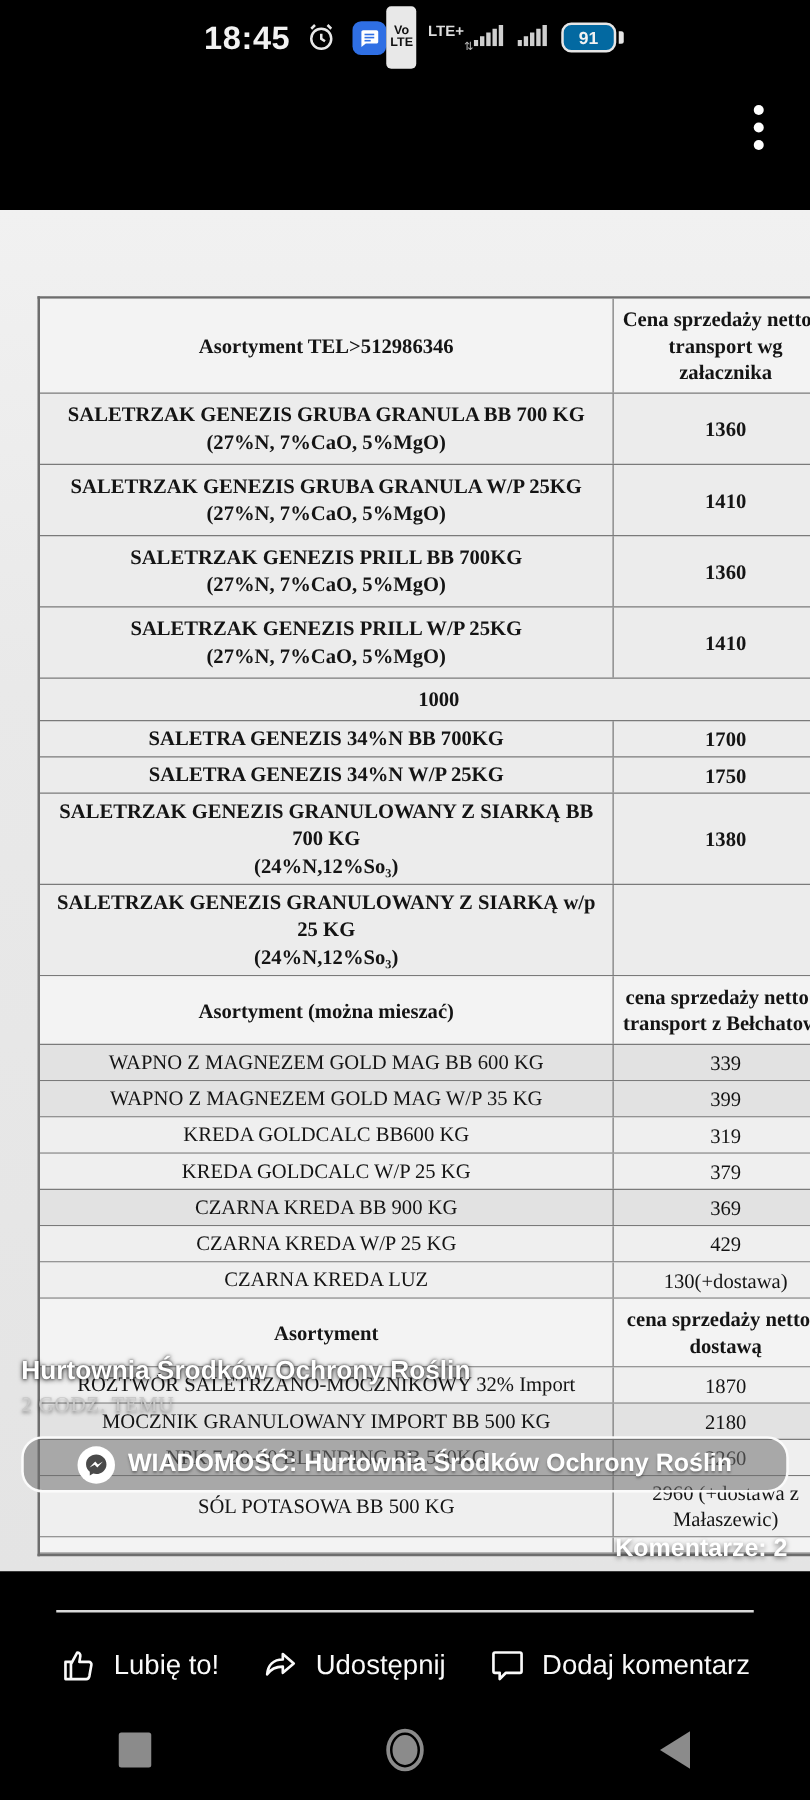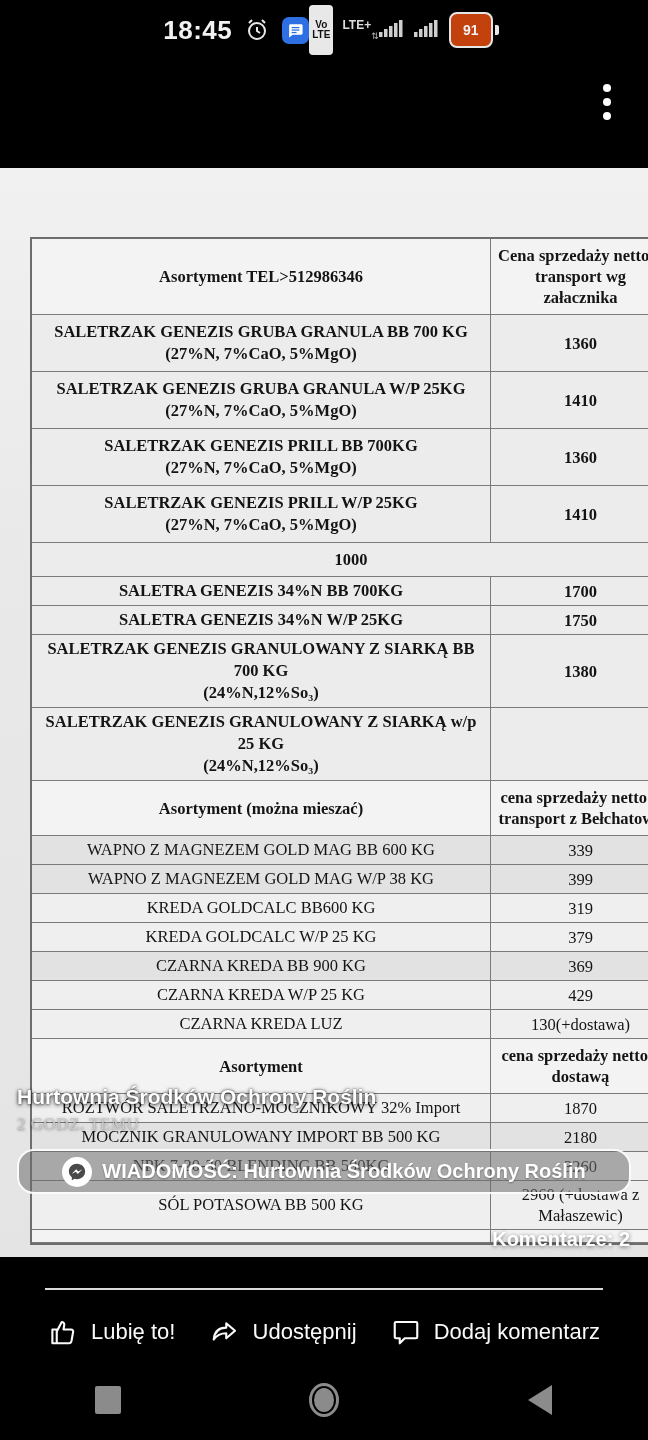--- a/index.html
+++ b/index.html
@@ -29,22 +29,22 @@
     padding:15px 3px; text-align:center;
   }
   .net-group { display:flex; align-items:flex-start; }
   .net-type { font-size:12px; font-weight:bold; color:#ddd; line-height:12px; }
   .net-row { display:flex; align-items:flex-end; gap:1px; }
   .updown { font-size:9px; color:#bbb; line-height:9px; letter-spacing:-1px; }
   .battery {
     display:flex; align-items:center; gap:2px;
   }
   .battery-body {
-    border:2.5px solid #e6e6e6; border-radius:8px; background:#c2410c;
-    width:44px; height:36px; display:flex; align-items:center; justify-content:center;
+    border:2.5px solid #e6e6e6; border-radius:8px; background:#0369a1;
+    width:44px; height:24px; display:flex; align-items:center; justify-content:center;
   }
   .battery-body span { font-size:14px; font-weight:bold; color:#f2f2f2; }
   .battery-nub { width:4px; height:10px; background:#e6e6e6; border-radius:0 2px 2px 0; }
 
   
   .menu-dots {
     position:absolute; top:84px; right:35px; width:10px; height:36px;
     display:flex; flex-direction:column; justify-content:space-between;
   }
   .menu-dots i { width:8px; height:8px; border-radius:50%; background:#fff; }
@@ -296,21 +296,21 @@
         <div class="tr shade-a">
           <div class="td label">
             <span class="main">WAPNO Z MAGNEZEM GOLD MAG BB 600 KG</span>
           </div>
           <div class="td price">
             <span class="price-val">339</span>
           </div>
         </div>
         <div class="tr shade-a">
           <div class="td label">
-            <span class="main">WAPNO Z MAGNEZEM GOLD MAG W/P 38 KG</span>
+            <span class="main">WAPNO Z MAGNEZEM GOLD MAG W/P 35 KG</span>
           </div>
           <div class="td price">
             <span class="price-val">399</span>
           </div>
         </div>
         <div class="tr shade-b">
           <div class="td label">
             <span class="main">KREDA GOLDCALC BB600 KG</span>
           </div>
           <div class="td price">

